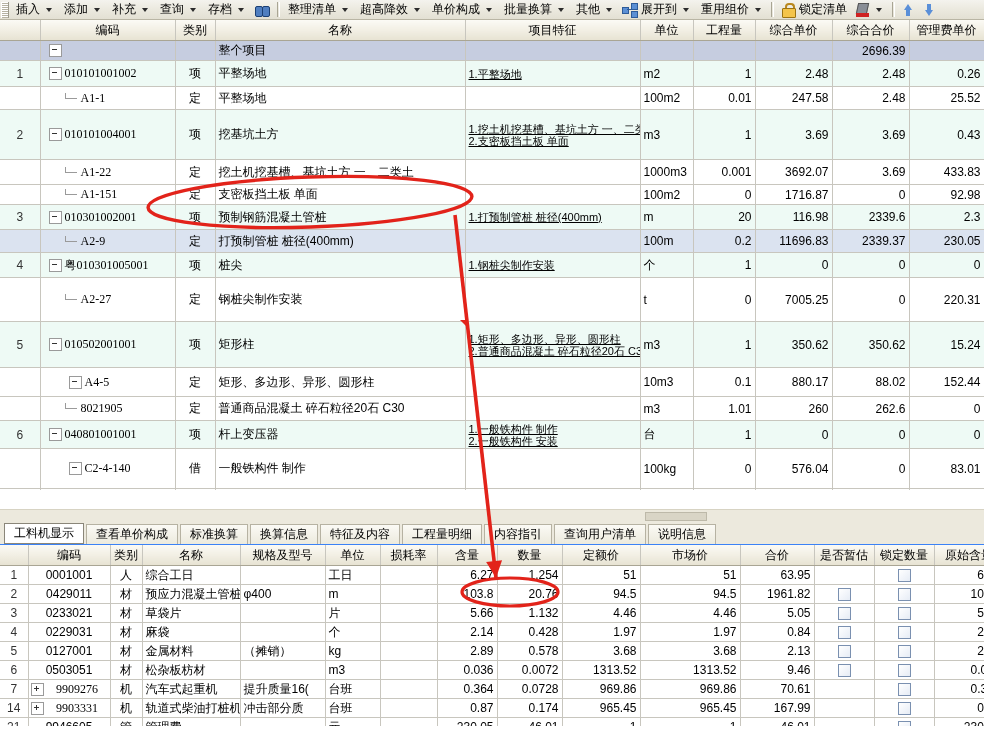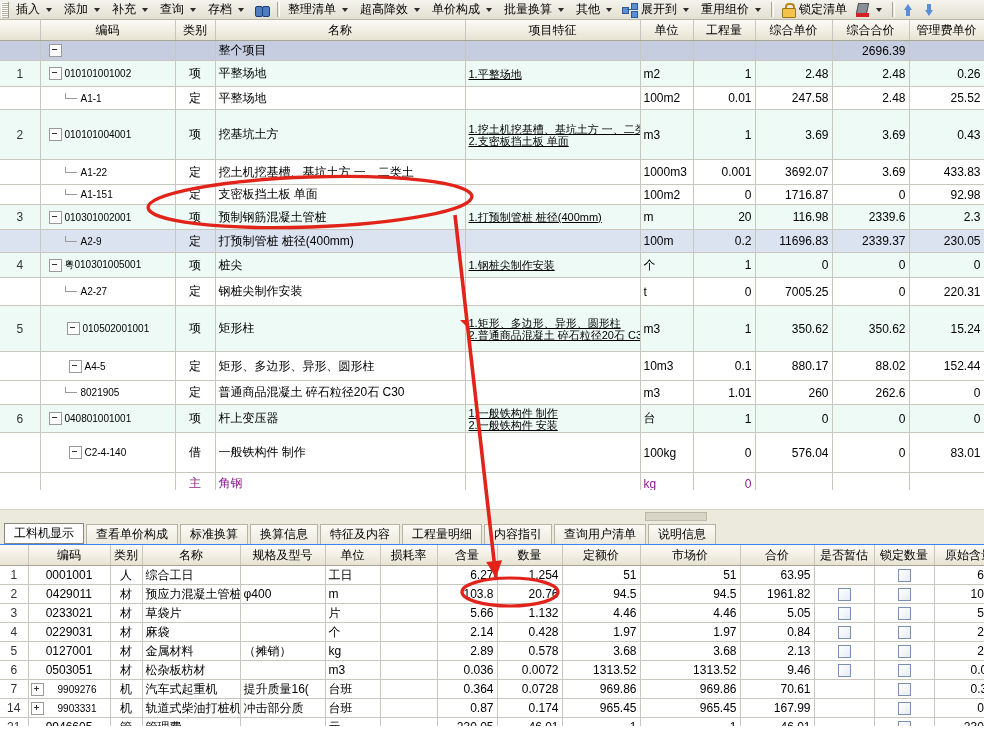--- a/index.html
+++ b/index.html
@@ -79,21 +79,21 @@
   
   .tree{display:flex;align-items:center;height:100%;white-space:nowrap;}
   .tnode{display:inline-block;width:11px;height:11px;border:1px solid #9a9a9a;background:#fff;
     position:relative;margin-right:3px;flex:0 0 auto;}
   .tnode:before{content:"";position:absolute;left:2px;top:4px;width:5px;height:1px;background:#333;}
   .tnode.plus:after{content:"";position:absolute;left:4px;top:2px;width:1px;height:5px;background:#333;}
   .elbow{display:inline-block;width:14px;height:11px;position:relative;flex:0 0 auto;margin-right:2px;}
   .elbow:before{content:"";position:absolute;left:0;top:0;bottom:5px;width:1px;background:#9a9a9a;}
   .elbow:after{content:"";position:absolute;left:0;top:5px;width:12px;height:1px;background:#9a9a9a;}
   .sp{display:inline-block;flex:0 0 auto;}
-  .code{font-family:Liberation Sans, sans-serif;font-size:10px;}
+  .code{font-family:Liberation Serif, serif;font-size:12px;}
 
   
   #gap{height:29px;background:#fff;border-top:1px solid #fff;position:relative;}
   #gapbar{position:absolute;left:0;right:0;top:18px;height:11px;background:#ece9dd;border-top:1px solid #d7d3c3;}
   #gapthumb{position:absolute;left:645px;top:2px;width:60px;height:7px;background:#d9d5c6;border:1px solid #bdb9a9;}
 
   
   #tabs{height:25px;background:#ece9dd;border-bottom:1px solid #3b82f6;
     display:flex;align-items:flex-end;padding-left:4px;box-sizing:border-box;}
   .tab{height:19px;line-height:19px;padding:0 9px;margin-right:2px;font-size:12px;
@@ -400,41 +400,41 @@
             <div>1.钢桩尖制作安装</div>
           </td>
           <td>个</td>
           <td class="num">1</td>
           <td class="num">0</td>
           <td class="num">0</td>
           <td class="num">0</td>
         </tr>
         <tr class="tr-wh" style="height: 25px;">
           <td class="ctr rowno"></td>
-          <td style="padding: 8px 2px;">
+          <td style="padding: 14px 2px;">
             <div class="tree">
               <span class="sp" style="width: 22px;"></span>
               <span class="elbow"></span>
               <span class="code">A2-27</span>
             </div>
           </td>
           <td class="ctr">定</td>
           <td>钢桩尖制作安装</td>
           <td class="wrap" style="font-size: 11px;">
             <div></div>
           </td>
           <td>t</td>
           <td class="num">0</td>
           <td class="num">7005.25</td>
           <td class="num">0</td>
           <td class="num">220.31</td>
         </tr>
         <tr class="tr-qd" style="height: 46px;">
           <td class="ctr rowno">5</td>
-          <td style="padding: 0px 20px;">
+          <td style="padding: 0px 2px;">
             <div class="tree">
               <span class="sp" style="width: 6px;"></span>
               <span class="tnode"></span>
               <span class="code">010502001001</span>
             </div>
           </td>
           <td class="ctr">项</td>
           <td>矩形柱</td>
           <td class="wrap" style="font-size: 11px;">
             <div>1.矩形、多边形、异形、圆形柱</div>

